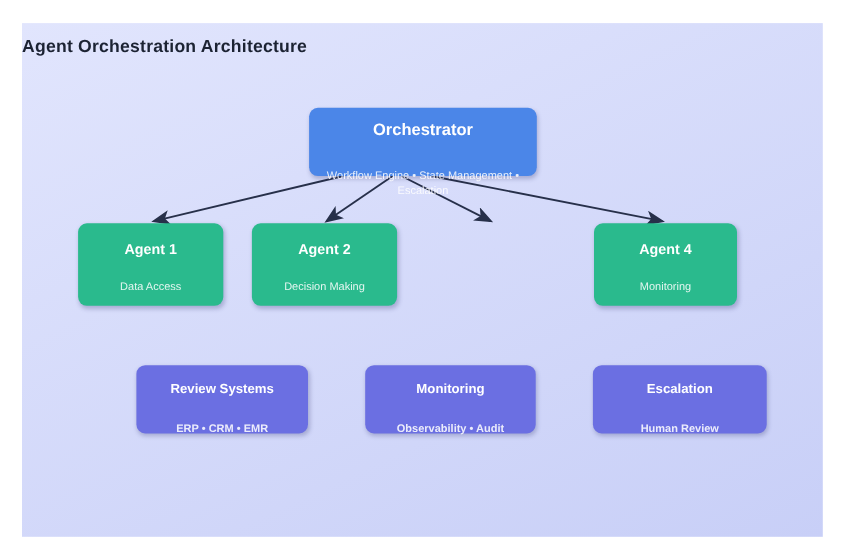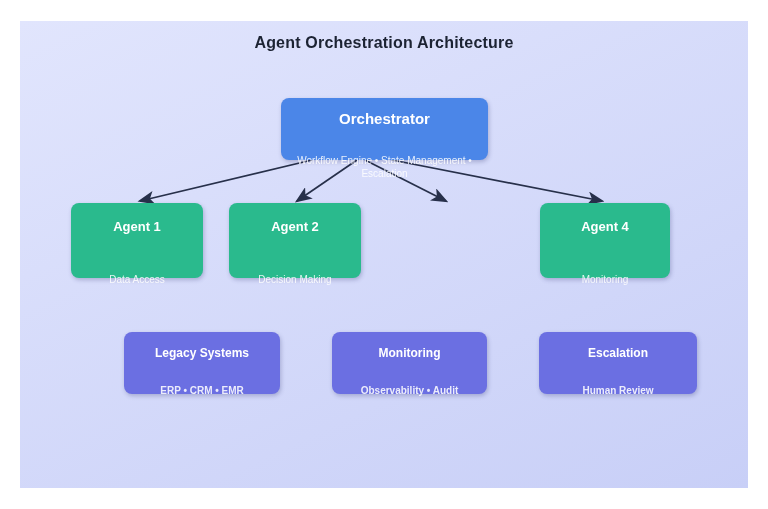--- a/index.html
+++ b/index.html
@@ -21,21 +21,20 @@
   .canvas {
     position: absolute;
     left: 20px; top: 21px;
     width: 728px; height: 467px;
     background: linear-gradient(155deg, var(--bg-top) 0%, var(--bg-bottom) 100%);
   }
   .diagram-title {
     position: absolute;
     top: 13px; left: 0;
     width: 100%;
-    text-align: center;
     font-size: 16px;
     font-weight: bold;
     color: var(--title-color);
     letter-spacing: 0.2px;
   }
   .arrows {
     position: absolute;
     left: 0; top: 0;
     width: 728px; height: 467px;
     pointer-events: none;
@@ -66,21 +65,21 @@
   }
   .node-orchestrator .node-title { font-size: 15px; line-height: 18px; }
   .node-orchestrator .node-subtitle { font-size: 10px; line-height: 13px; margin-top: 6px; }
 
   .node-agent {
     top: 182px; width: 132px; height: 75px;
     background: var(--green);
     padding-top: 16px;
   }
   .node-agent .node-title { font-size: 13px; line-height: 15px; }
-  .node-agent .node-subtitle { font-size: 10px; line-height: 12px; margin-top: 20px; }
+  .node-agent .node-subtitle { font-size: 10px; line-height: 12px; margin-top: 2px; }
   .node-agent1 { left: 51px; }
   .node-agent2 { left: 209px; }
   .node-agent3 { left: 363px; }
   .node-agent4 { left: 520px; width: 130px; }
 
   .node-system {
     top: 311px; width: 156px; height: 62px;
     background: var(--purple);
     padding-top: 14px;
   }
@@ -124,21 +123,21 @@
     <div class="node-subtitle">Decision Making</div>
   </div>
 
 
   <div class="node node-agent node-agent4">
     <div class="node-title">Agent 4</div>
     <div class="node-subtitle">Monitoring</div>
   </div>
 
   <div class="node node-system node-legacy">
-    <div class="node-title">Legacy Systems</div>
+    <div class="node-title">Review Systems</div>
     <div class="node-subtitle">ERP • CRM • EMR</div>
   </div>
 
   <div class="node node-system node-monitoring">
     <div class="node-title">Monitoring</div>
     <div class="node-subtitle">Observability • Audit</div>
   </div>
 
   <div class="node node-system node-escalation">
     <div class="node-title">Escalation</div>

